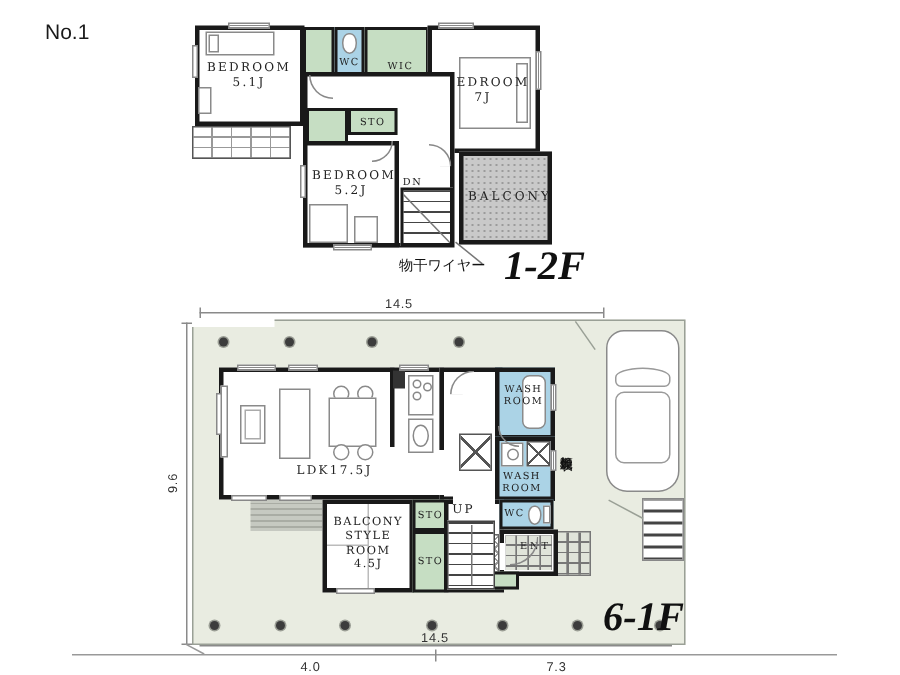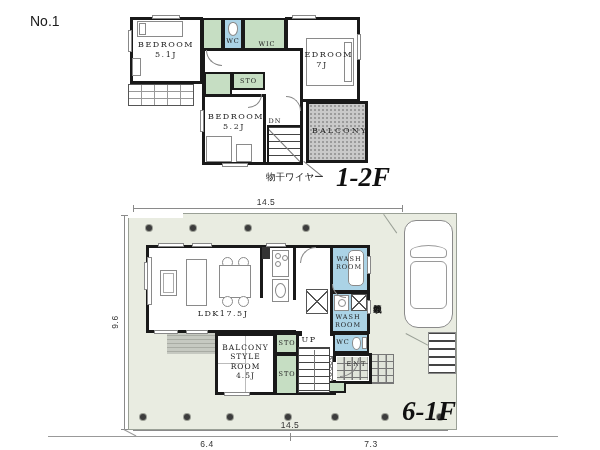--- a/index.html
+++ b/index.html
@@ -235,19 +235,19 @@
     <div class="dim" style="left:248px;top:197px;width:36px;">14.5</div>
     <div class="dimline" style="left:124px;top:215px;width:1px;height:215px;"></div>
     <div class="dimline" style="left:121px;top:215px;width:7px;height:1px;"></div>
     <div class="dimline" style="left:121px;top:429px;width:7px;height:1px;"></div>
     <div class="dim" style="left:102px;top:317px;width:26px;transform:rotate(-90deg);">9.6</div>
     <div class="dimline" style="left:133px;top:430px;width:315px;height:1px;"></div>
     <div class="dim" style="left:272px;top:420px;width:36px;">14.5</div>
     <div class="dimline" style="left:48px;top:436px;width:510px;height:1px;background:#999;"></div>
     <div class="dimline" style="left:290px;top:433px;width:1px;height:8px;"></div>
     <div class="line" style="left:124px;top:429px;width:14px;height:1px;background:#999;transform:rotate(28deg);transform-origin:left top;"></div>
-    <div class="dim" style="left:192px;top:439px;width:30px;">6.4</div>
+    <div class="dim" style="left:192px;top:439px;width:30px;">4.0</div>
     <div class="dim" style="left:356px;top:439px;width:30px;">7.3</div>
 
     <div class="flabel" style="left:402px;top:396px;">6-1F</div>
   </div>
 
 </div>
 
 </body></html>

